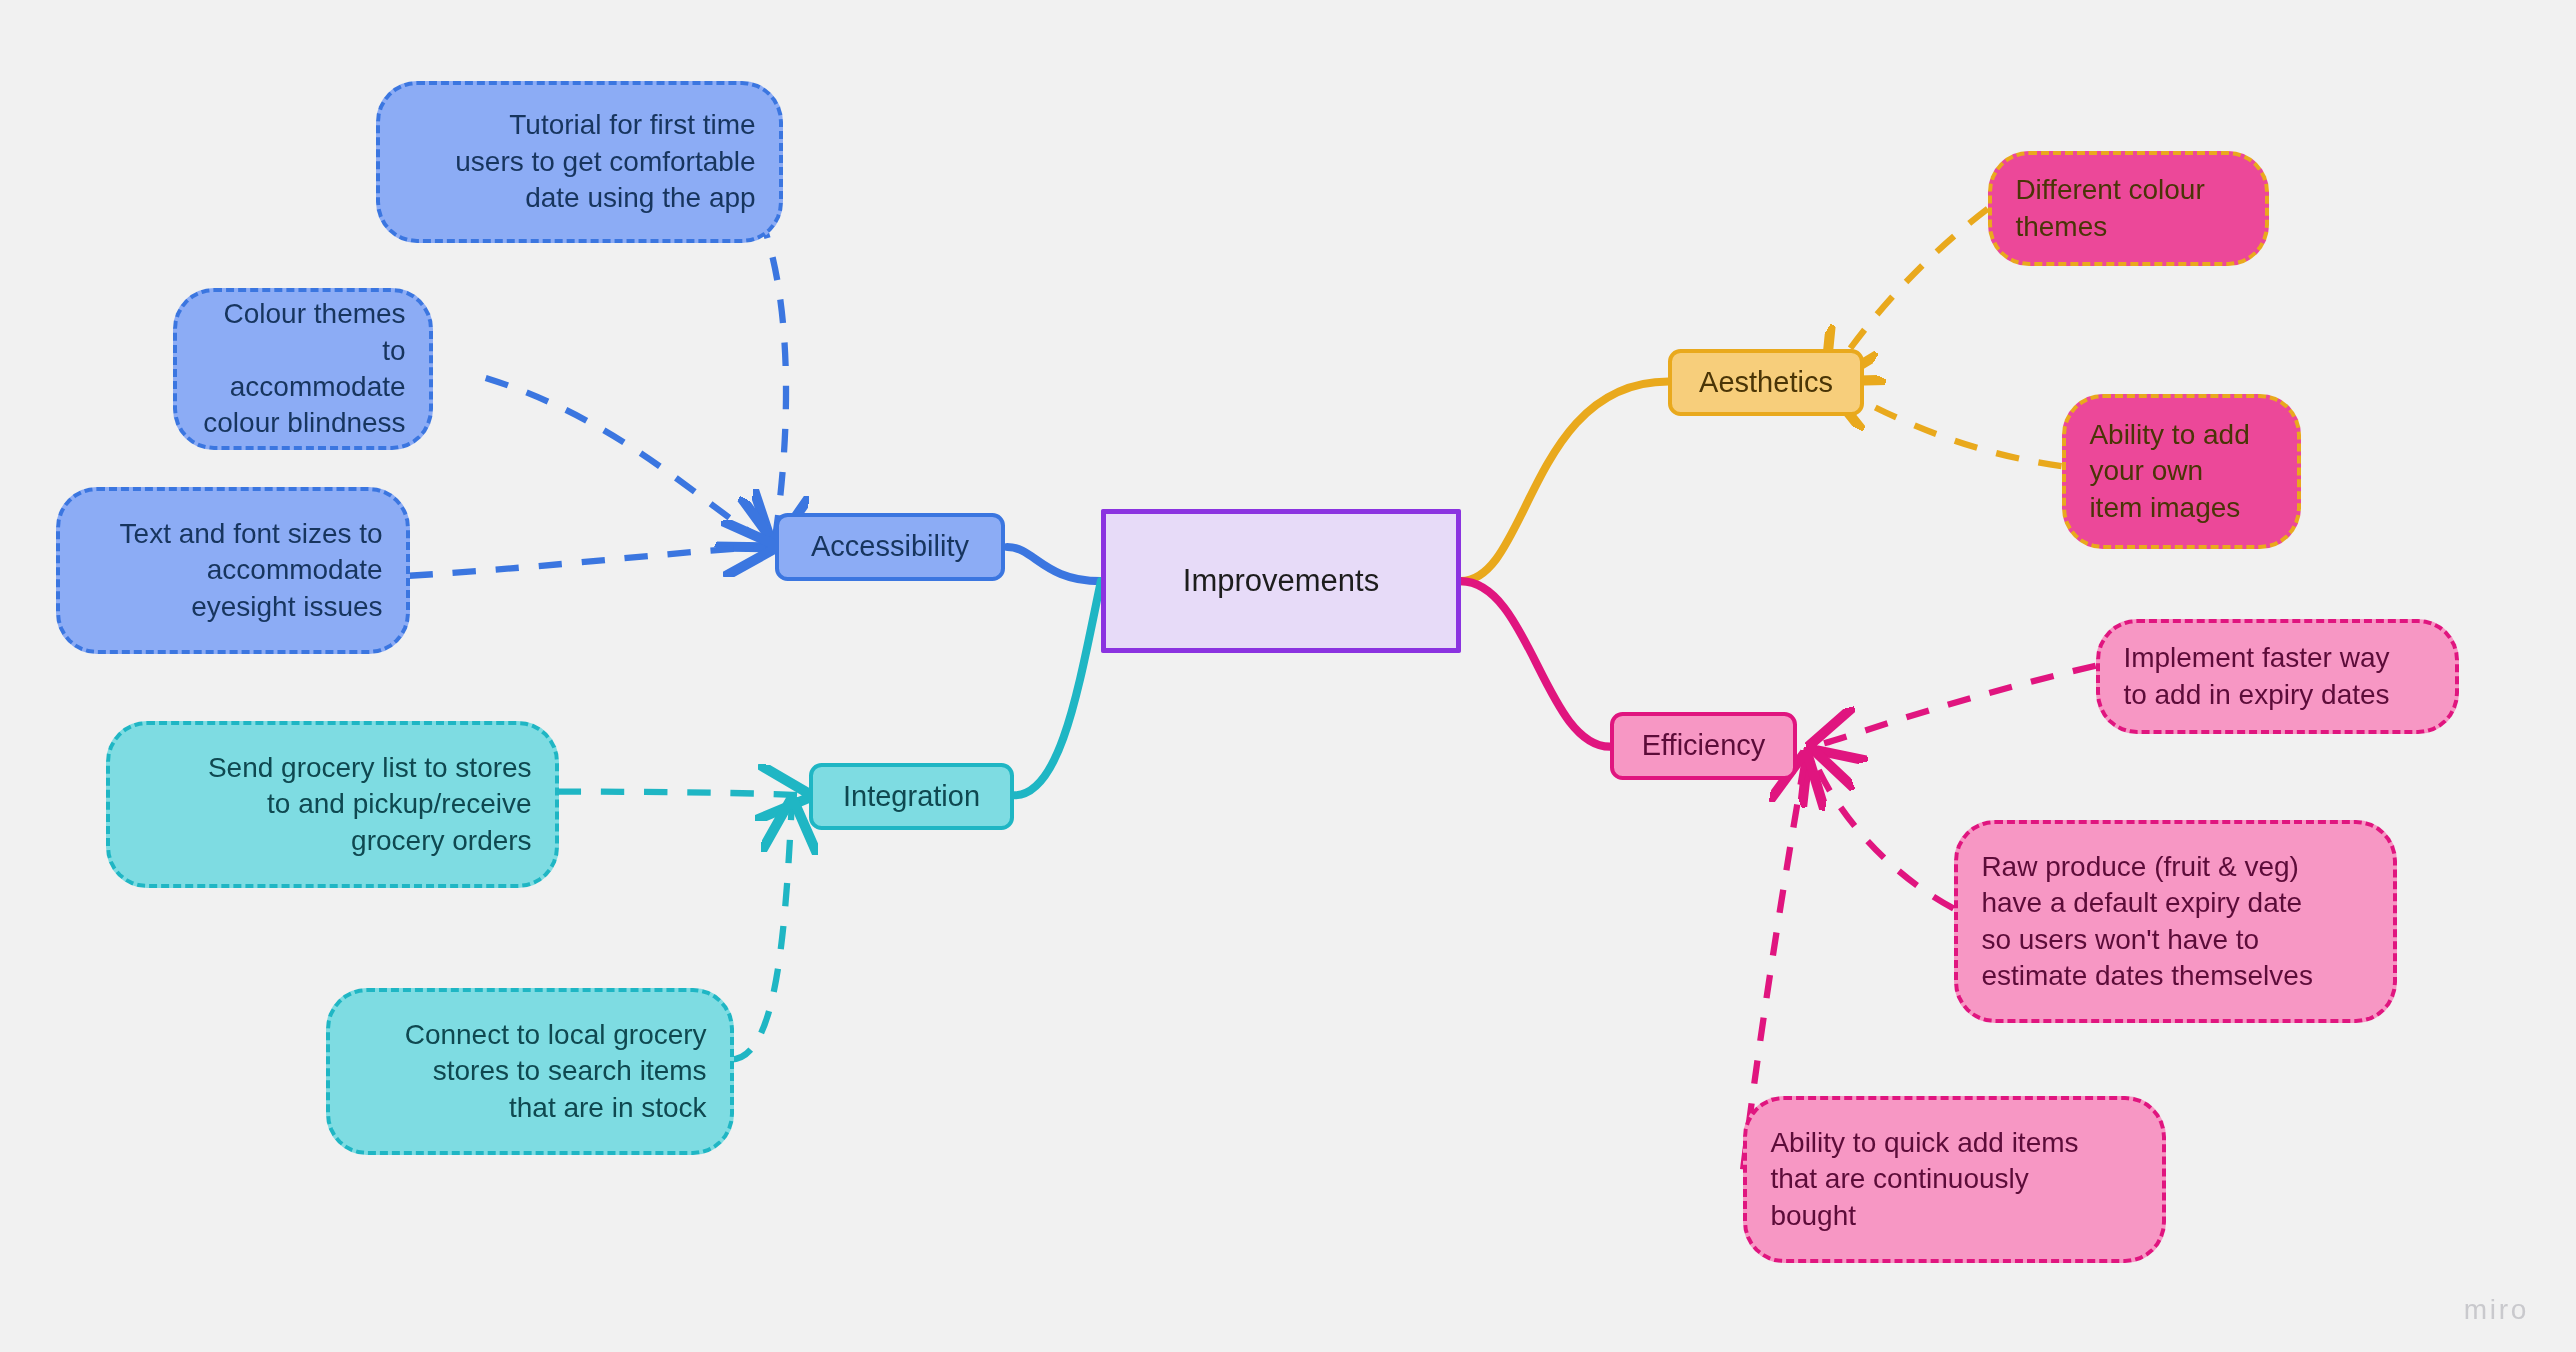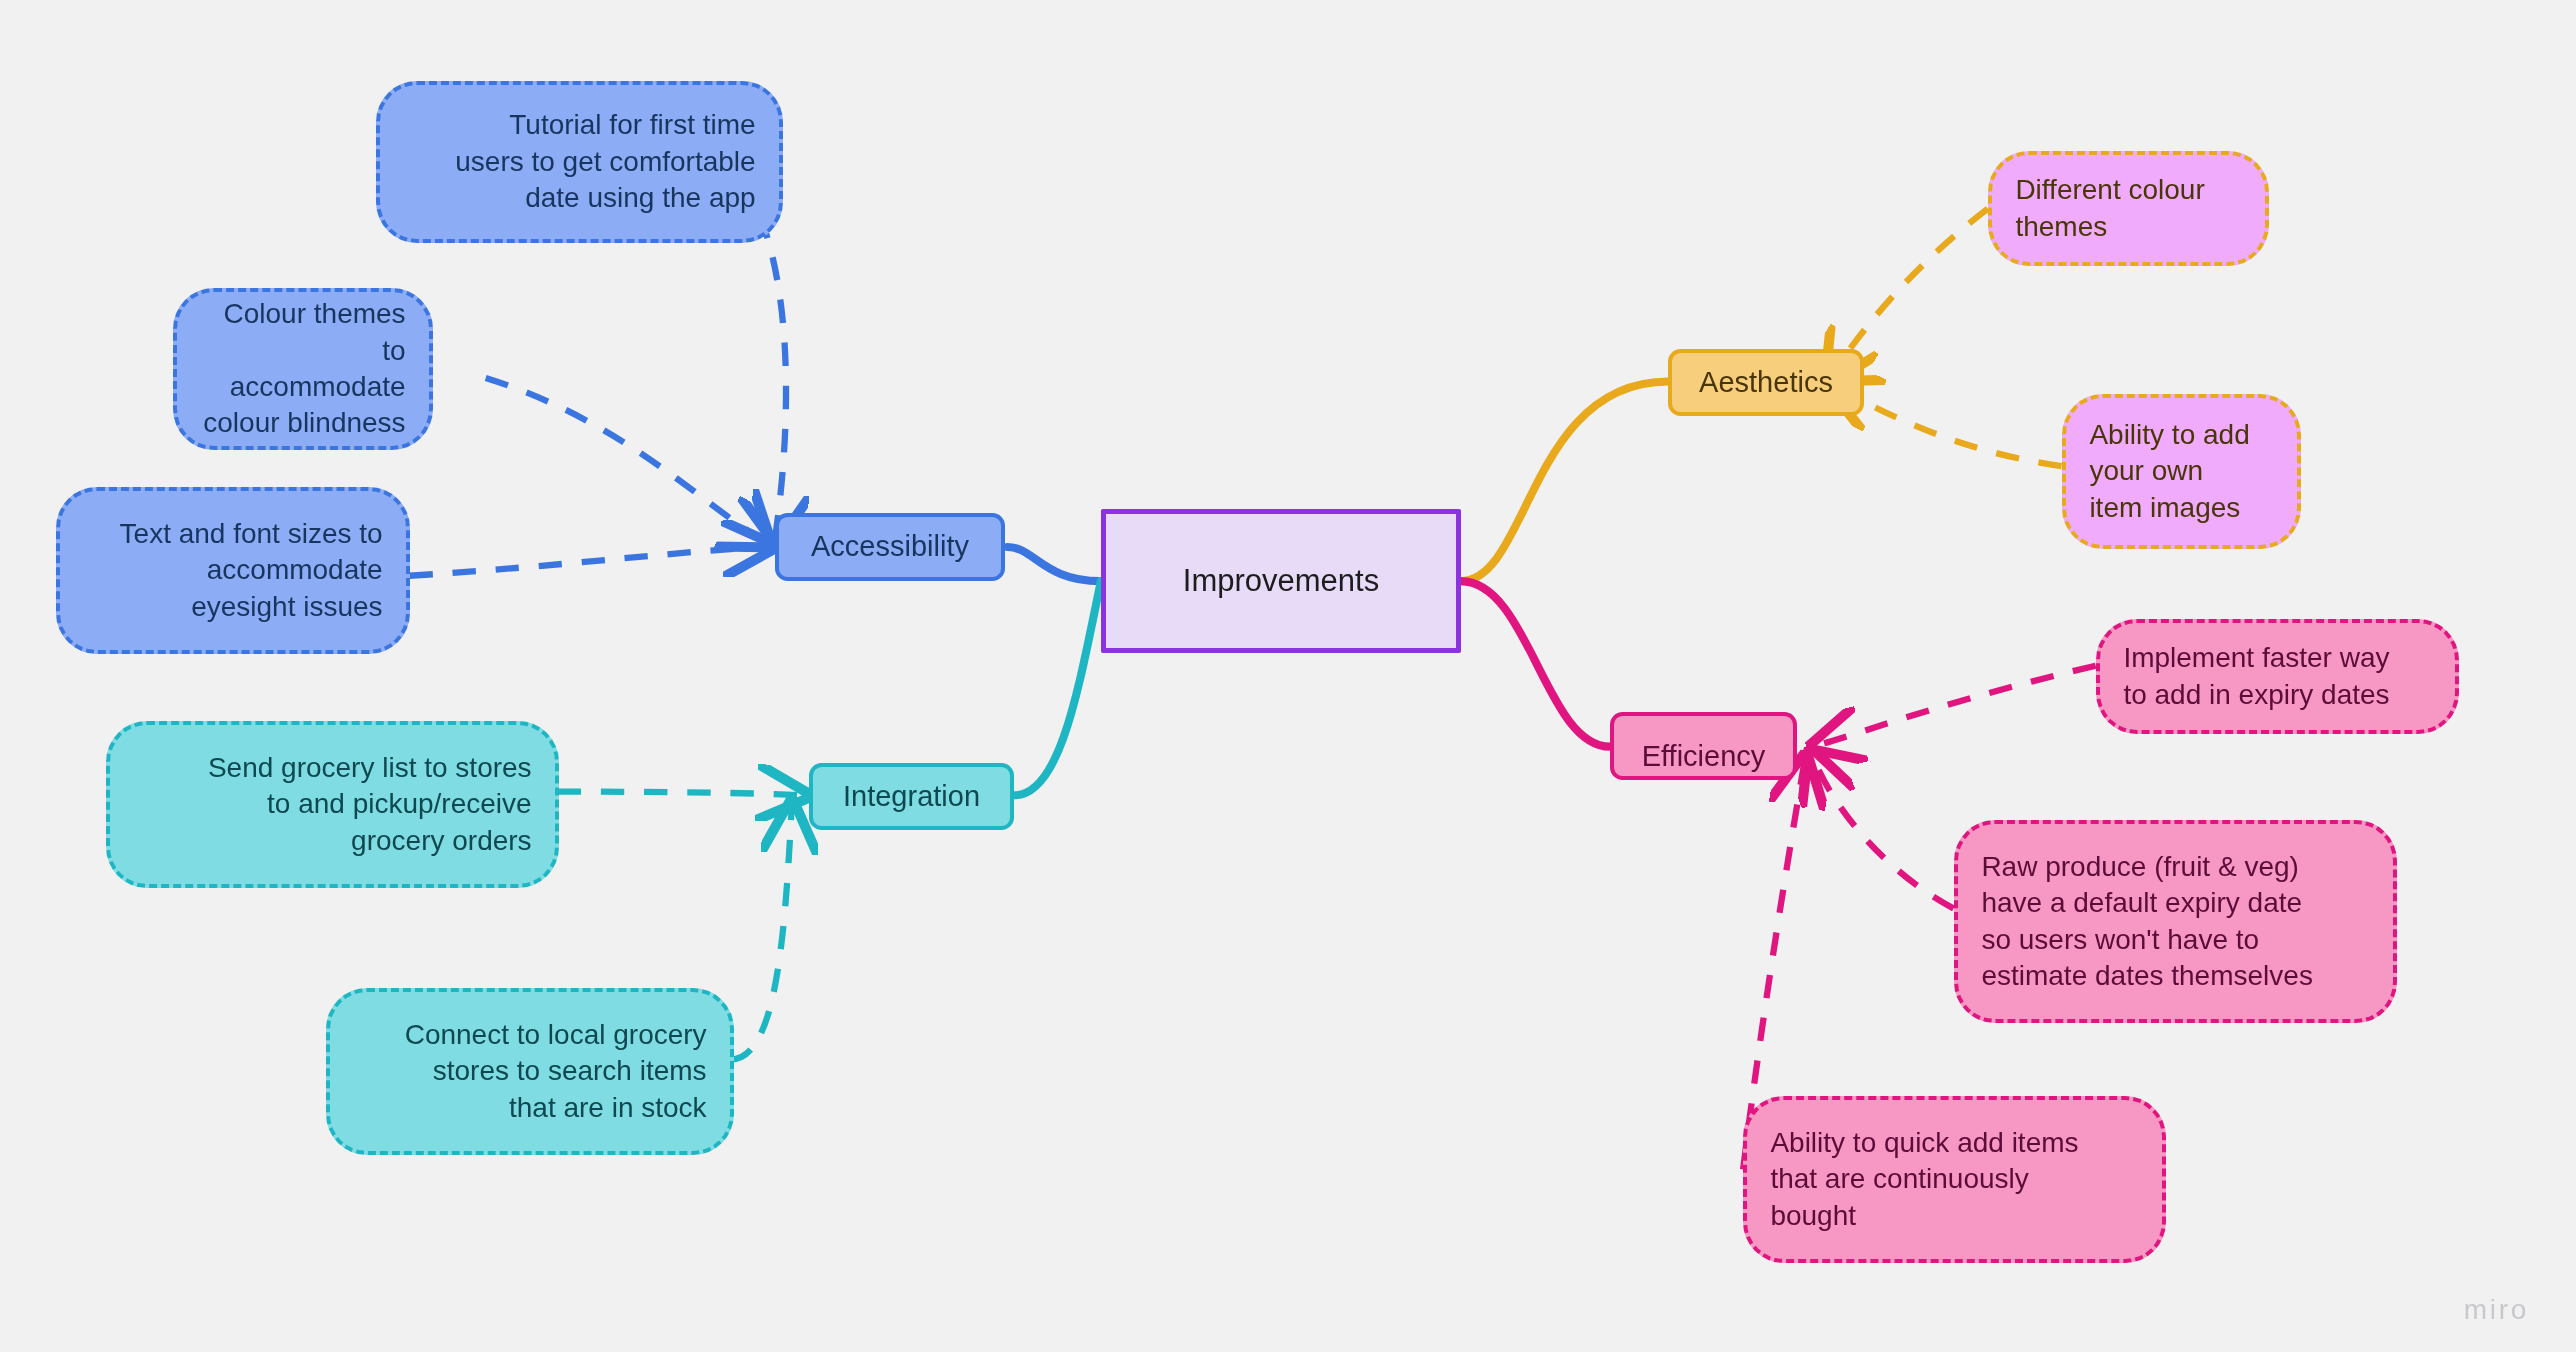--- a/index.html
+++ b/index.html
@@ -62,21 +62,21 @@
   
   .leaf {
     border-radius: 41px;
     border-style: dashed;
     border-width: 4.5px;
     font-size: 28px;
     padding: 18px 23.4px;
   }
   .leaf.blue   { background:#8cacf5; border-color:#3b76e0; color:#17355e; }
   .leaf.teal   { background:#7edce2; border-color:#1fb6c4; color:#0f4850; }
-  .leaf.yellow { background:#f0abfc; border-color:#e9a91d; color:#4a3507; }
+  .leaf.yellow { background:#ec4899; border-color:#e9a91d; color:#4a3507; }
   .leaf.pink   { background:#f797c4; border-color:#e0157f; color:#5c0c39; }
   .leaf.right-al .txt { text-align: right; }
   .leaf.left-al  .txt { text-align: left; }
 
   
   #watermark {
     position: absolute;
     right: 47px;
     bottom: 27px;
     font-size: 28px;
@@ -135,21 +135,21 @@
   </div>
 
   <div class="node chip teal" style="left:809px; top:763px; width:205px; height:67px;">
     <span class="txt">Integration</span>
   </div>
 
   <div class="node chip yellow" style="left:1668px; top:349px; width:196px; height:67px;">
     <span class="txt">Aesthetics</span>
   </div>
 
-  <div class="node chip pink" style="left:1610px; top:712px; width:187px; height:68px;align-items:flex-end;">
+  <div class="node chip pink" style="left:1610px; top:712px; width:187px; height:68px;">
     <span class="txt">Efficiency</span>
   </div>
 
   <div class="node leaf blue right-al" style="left:376px; top:81px; width:407px; height:162px;">
     <span class="txt">Tutorial for first time
 users to get comfortable
 date using the app</span>
   </div>
 
   <div class="node leaf blue right-al" style="left:173px; top:288px; width:260px; height:162px;">

